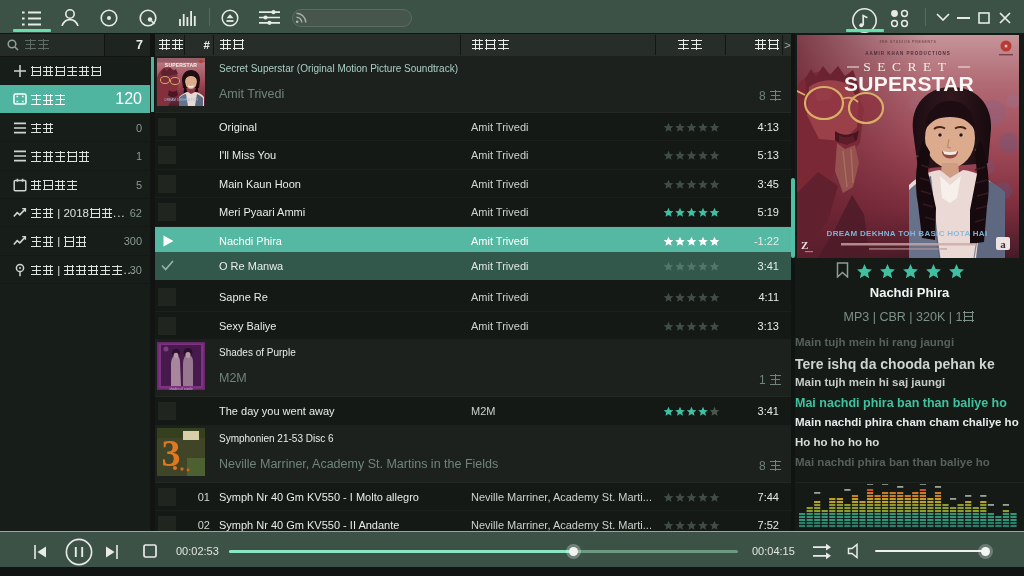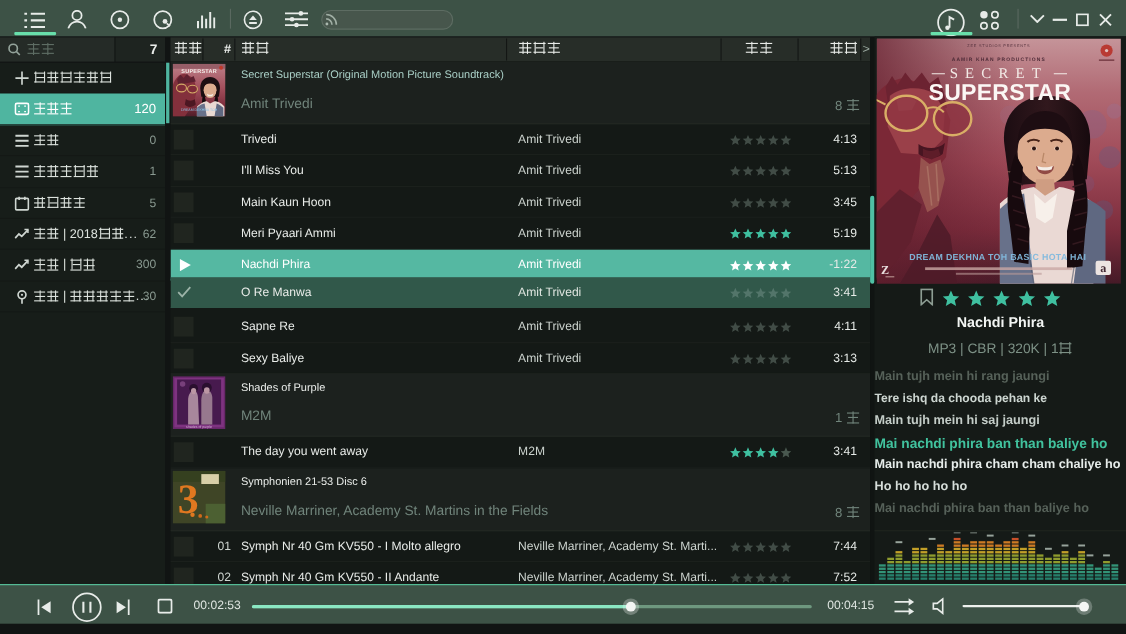--- a/index.html
+++ b/index.html
@@ -18,21 +18,21 @@
 .searchbox{position:absolute;left:292px;top:9px;width:120px;height:18px;border-radius:9px;background:#47564c;border:1px solid #5d6c62}
 .hdrband{left:0;top:34px;width:1024px;height:22px}
 .fcell{position:absolute;left:0;top:0;width:104px;height:22px;background:#252b27}
 .ncell{position:absolute;left:105px;top:0;width:45px;height:22px;background:#1e2420;color:#e9ece9;font-size:12.5px;font-weight:bold;line-height:22px;text-align:right;padding-right:7px}
 .mhdr{position:absolute;left:155px;top:0;width:636px;height:22px;background:#272d28;color:#e9ece9;font-size:11.5px;font-weight:bold;line-height:22px}
 .sep{position:absolute;top:1px;width:1px;height:20px;background:#131614}
 .sidebar{left:0;top:57px;width:150px;height:474px;background:#171d19}
 .srow{position:absolute;left:0;width:150px;height:28.4px;color:#dce2dd;font-size:11.5px;line-height:28.4px;border-bottom:1px solid #141916}
 .srow .cnt{position:absolute;right:8px;top:0;color:#8a9a91;font-size:11px}
 .srow.sel{background:#4fb5a0;color:#fff}
-.srow.sel .cnt{color:#fff;font-size:12px}
+.srow.sel .cnt{color:#fff;font-size:16px}
 .sic{position:absolute;left:13px;top:7px;width:14px;height:14px}
 .stxt{position:absolute;left:30px;top:0;white-space:nowrap}
 .mainlist{left:155px;top:56px;width:636px;height:475px;background:#141916;overflow:hidden}
 .alb{position:absolute;left:0;width:636px;height:57px;background:#1c211e;border-bottom:1px solid #232823}
 .alb .art{position:absolute;left:2px;top:2px;width:48px;height:48px}
 .alb .t1{position:absolute;left:64px;top:7px;font-size:10px;color:#a9cfc6;white-space:nowrap}
 .alb .t1.w{color:#e9ece9}
 .alb .t2{position:absolute;left:64px;top:31px;font-size:12.5px;color:#70847b;white-space:nowrap}
 .alb .cnt{position:absolute;right:9px;top:33px;font-size:12px;color:#70847b}
 .trk{position:absolute;left:0;width:636px;height:28.4px;border-bottom:1px solid #1b201c;font-size:11px;color:#e9ece9}
@@ -241,21 +241,21 @@
 <text x="24" y="43" font-size="3.2" fill="#8fc4e8" text-anchor="middle" font-family="Liberation Sans">DREAM DEKHNA TOH</text>
 <circle cx="44" cy="3.5" r="1.8" fill="#c0392b"></circle>
 </svg>
       </div>
       <div class="t1">Secret Superstar (Original Motion Picture Soundtrack)</div>
       <div class="t2">Amit Trivedi</div>
       <div class="cnt">8 <i class="cj v0 "></i></div>
     </div>
     <div class="trk" style="top:57.0px">
       <div class="box"></div>
-      <span class="tt">Trivedi</span>
+      <span class="tt">Original</span>
       <span class="ar">Amit Trivedi</span>
       <div class="stars">
         <svg width="58" height="11" viewBox="0 0 58 11">
           <use href="#st" x="0.0" y="0" width="11" height="11" fill="#414c46"></use>
           <use href="#st" x="11.5" y="0" width="11" height="11" fill="#414c46"></use>
           <use href="#st" x="23.0" y="0" width="11" height="11" fill="#414c46"></use>
           <use href="#st" x="34.5" y="0" width="11" height="11" fill="#414c46"></use>
           <use href="#st" x="46.0" y="0" width="11" height="11" fill="#414c46"></use>
         </svg>
       </div>
@@ -552,21 +552,21 @@
         <use href="#st" x="0" y="0" width="17" height="17" fill="#3fc0a0"></use>
         <use href="#st" x="23" y="0" width="17" height="17" fill="#3fc0a0"></use>
         <use href="#st" x="46" y="0" width="17" height="17" fill="#3fc0a0"></use>
         <use href="#st" x="69" y="0" width="17" height="17" fill="#3fc0a0"></use>
         <use href="#st" x="92" y="0" width="17" height="17" fill="#3fc0a0"></use>
       </svg>
     </div>
     <div class="abs" style="left:0;top:252px;width:229px;text-align:center;font-size:13px;font-weight:bold;color:#f2f5f3">Nachdi Phira</div>
     <div class="abs" style="left:0;top:277px;width:229px;text-align:center;font-size:12.5px;color:#7d9186">MP3 | CBR | 320K | 1<i class="cj v1 "></i></div>
     <div class="lyr" style="top:303px;color:#566159;font-size:11.5px">Main tujh mein hi rang jaungi</div>
-    <div class="lyr" style="top:323px;color:#ccd5d0;font-size:11px">Tere ishq da chooda pehan ke</div>
+    <div class="lyr" style="top:323px;color:#ccd5d0;font-size:14px">Tere ishq da chooda pehan ke</div>
     <div class="lyr" style="top:343px;color:#c4cdc8;font-size:11.5px">Main tujh mein hi saj jaungi</div>
     <div class="lyr" style="top:363px;color:#41c29e;font-size:12.5px">Mai nachdi phira ban than baliye ho</div>
     <div class="lyr" style="top:383px;color:#e6ecea;font-size:11.5px">Main nachdi phira cham cham chaliye ho</div>
     <div class="lyr" style="top:403px;color:#d5dcd8;font-size:11.5px">Ho ho ho ho ho</div>
     <div class="lyr" style="top:423px;color:#566159;font-size:11.5px">Mai nachdi phira ban than baliye ho</div>
     <div class="abs" style="left:0;top:449px;width:229px;border-top:1px solid #20251f"></div>
     <div class="abs" style="left:3px;top:451px">
       <svg width="222" height="44" viewBox="0 0 222 44">
         <rect x="1.0" y="41.0" width="6.2" height="2.1" fill="#26806c"></rect>
         <rect x="1.0" y="38.0" width="6.2" height="2.1" fill="#26806c"></rect>

